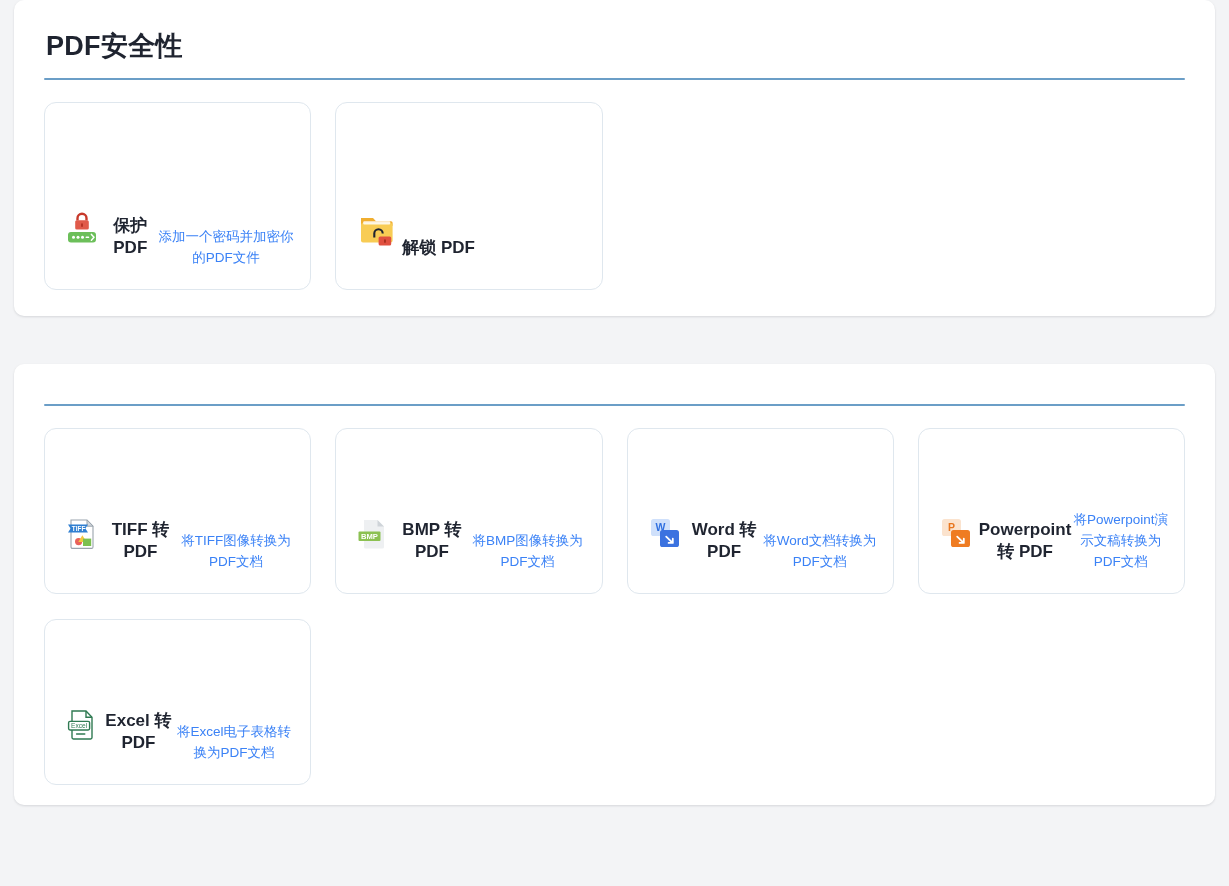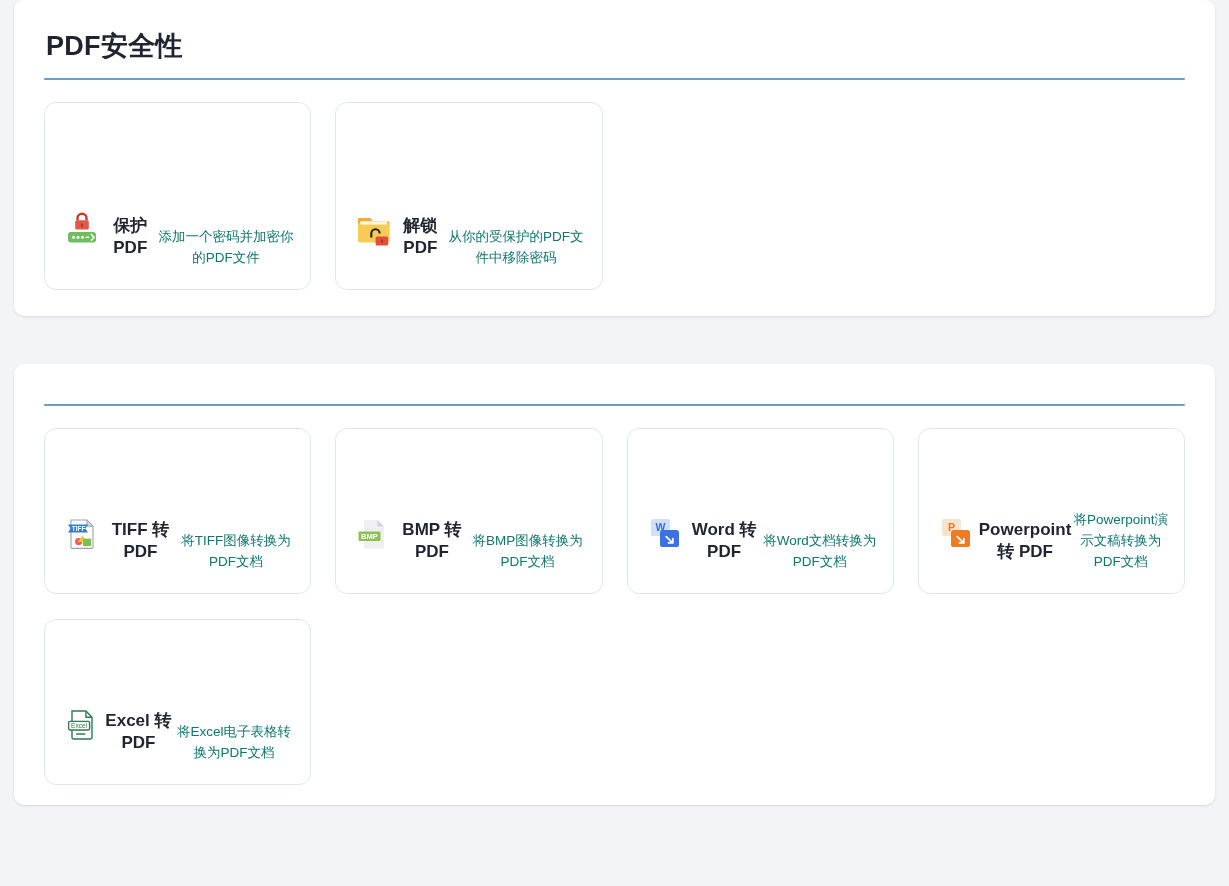--- a/index.html
+++ b/index.html
@@ -67,21 +67,21 @@
   .card-title {
     font-size: 17px;
     font-weight: bold;
     color: #1f2430;
     margin-bottom: 10px;
     text-align: center;
     line-height: 1.3;
   }
   .card-desc {
     font-size: 13.5px;
-    color: #0f766e;
+    color: #3b82f6;
     text-align: center;
     line-height: 1.55;
     max-width: 232px;
   }
 
   svg { display: block; overflow: visible; }
 </style>
 </head>
 <body>
 
@@ -119,21 +119,20 @@
             <path d="M8 12 h12 l3 3.2 h15 a1.6 1.6 0 0 1 1.6 1.6 v3 H8 z" fill="#f0ae30"></path>
             <rect x="8" y="17" width="31.6" height="19.6" rx="2" fill="#f8cc54"></rect>
             <rect x="10.2" y="15.2" width="27" height="3.4" rx="1" fill="#ffffff" opacity=".85"></rect>
 
             <path d="M21.3 31.5 v-4.1 a4.2 4.2 0 0 1 8.4 0" fill="none" stroke="#1f2430" stroke-width="2.1"></path>
             <rect x="25.6" y="30.4" width="12.6" height="9.2" rx="1.6" fill="#e0503f"></rect>
             <rect x="31" y="33.3" width="1.9" height="3.5" rx=".9" fill="#a8301f"></rect>
           </svg>
         </div>
         <div class="card-title">解锁 PDF</div>
-        <div class="card-desc">从你的受保护的PDF文件中移除密码</div>
       </div>
 
       <div></div>
       <div></div>
     </div>
   </div>
 
   <div class="panel">
     <div class="section-rule"></div>
 

